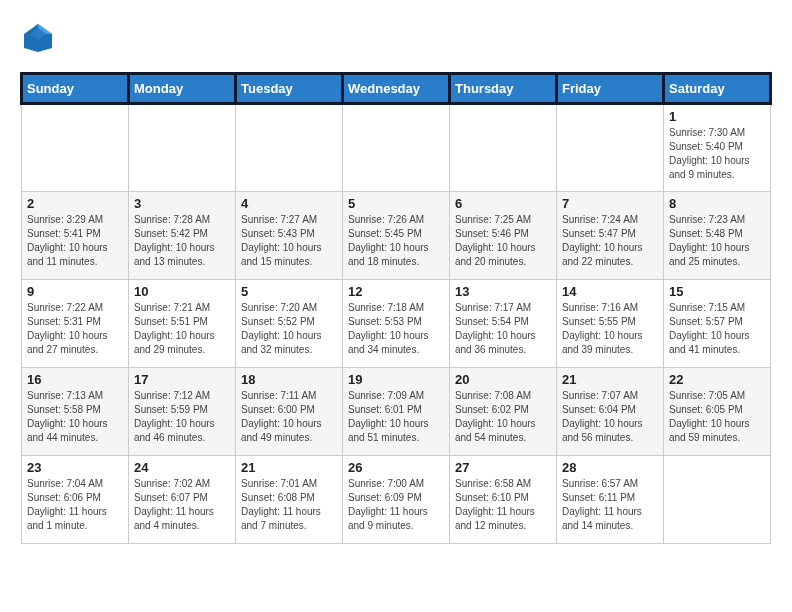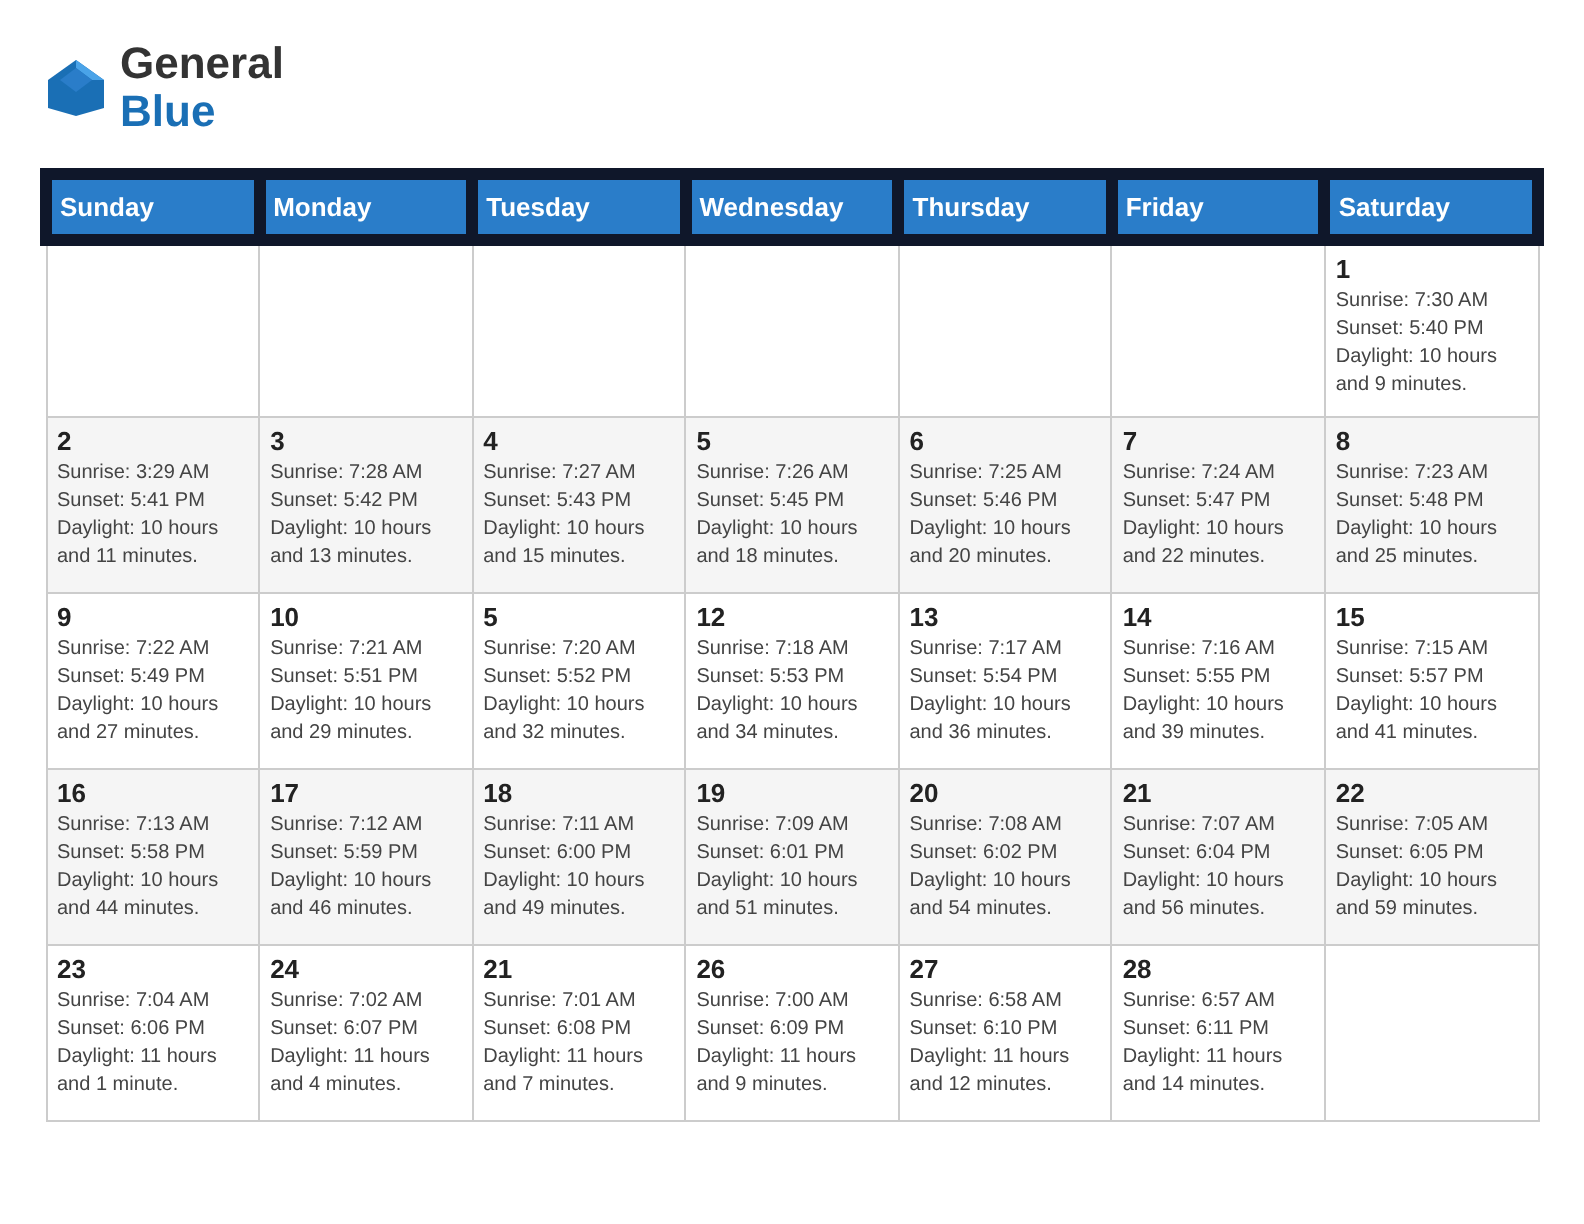--- a/index.html
+++ b/index.html
@@ -44,21 +44,21 @@
       border-collapse: collapse;
       table-layout: fixed;
     }
     thead tr th {
       background-color: #2a7dc9;
       color: #fff;
       font-size: 13px;
       font-weight: bold;
       padding: 6px 4px;
       text-align: left;
-      border: 6px solid #0f172a;
+      border: 3px solid #0f172a;
     }
     tbody tr td {
       border: 1px solid #ccc;
       vertical-align: top;
       padding: 4px 5px;
       font-size: 10.5px;
       color: #333;
       height: 88px;
     }
     tbody tr:nth-child(odd) td {
@@ -86,26 +86,20 @@
 </head>
 <body>
 
 <div class="header">
   <div class="logo">
     <svg width="36" height="36" viewBox="0 0 36 36">
       <polygon points="18,4 32,14 32,28 18,32 4,28 4,14" fill="#1a6fb5"></polygon>
       <polygon points="18,4 32,14 26,14 18,8" fill="#4aa3e8"></polygon>
       <polygon points="18,8 26,14 18,20 10,14" fill="#2a7dc9"></polygon>
     </svg>
-    <div style="margin-left:4px;">
-      <div class="logo-text">
-        <span>General</span><br>
-        <span class="blue">Blue</span>
-      </div>
-    </div>
   </div>
 </div>
 
 <table>
   <thead>
     <tr>
     <th>Sunday</th>
         <th>Monday</th>
         <th>Tuesday</th>
         <th>Wednesday</th>
@@ -178,21 +172,21 @@
           <div class="day-info" style="white-space: pre-line;">Sunrise: 7:23 AM
 Sunset: 5:48 PM
 Daylight: 10 hours
 and 25 minutes.</div>
         </td>
       </tr>
       <tr>
         <td>
           <span class="day-num">9</span>
           <div class="day-info" style="white-space: pre-line;">Sunrise: 7:22 AM
-Sunset: 5:49 PM
+Sunset: 5:31 PM
 Daylight: 10 hours
 and 27 minutes.</div>
         </td>
         <td>
           <span class="day-num">10</span>
           <div class="day-info" style="white-space: pre-line;">Sunrise: 7:21 AM
 Sunset: 5:51 PM
 Daylight: 10 hours
 and 29 minutes.</div>
         </td>

